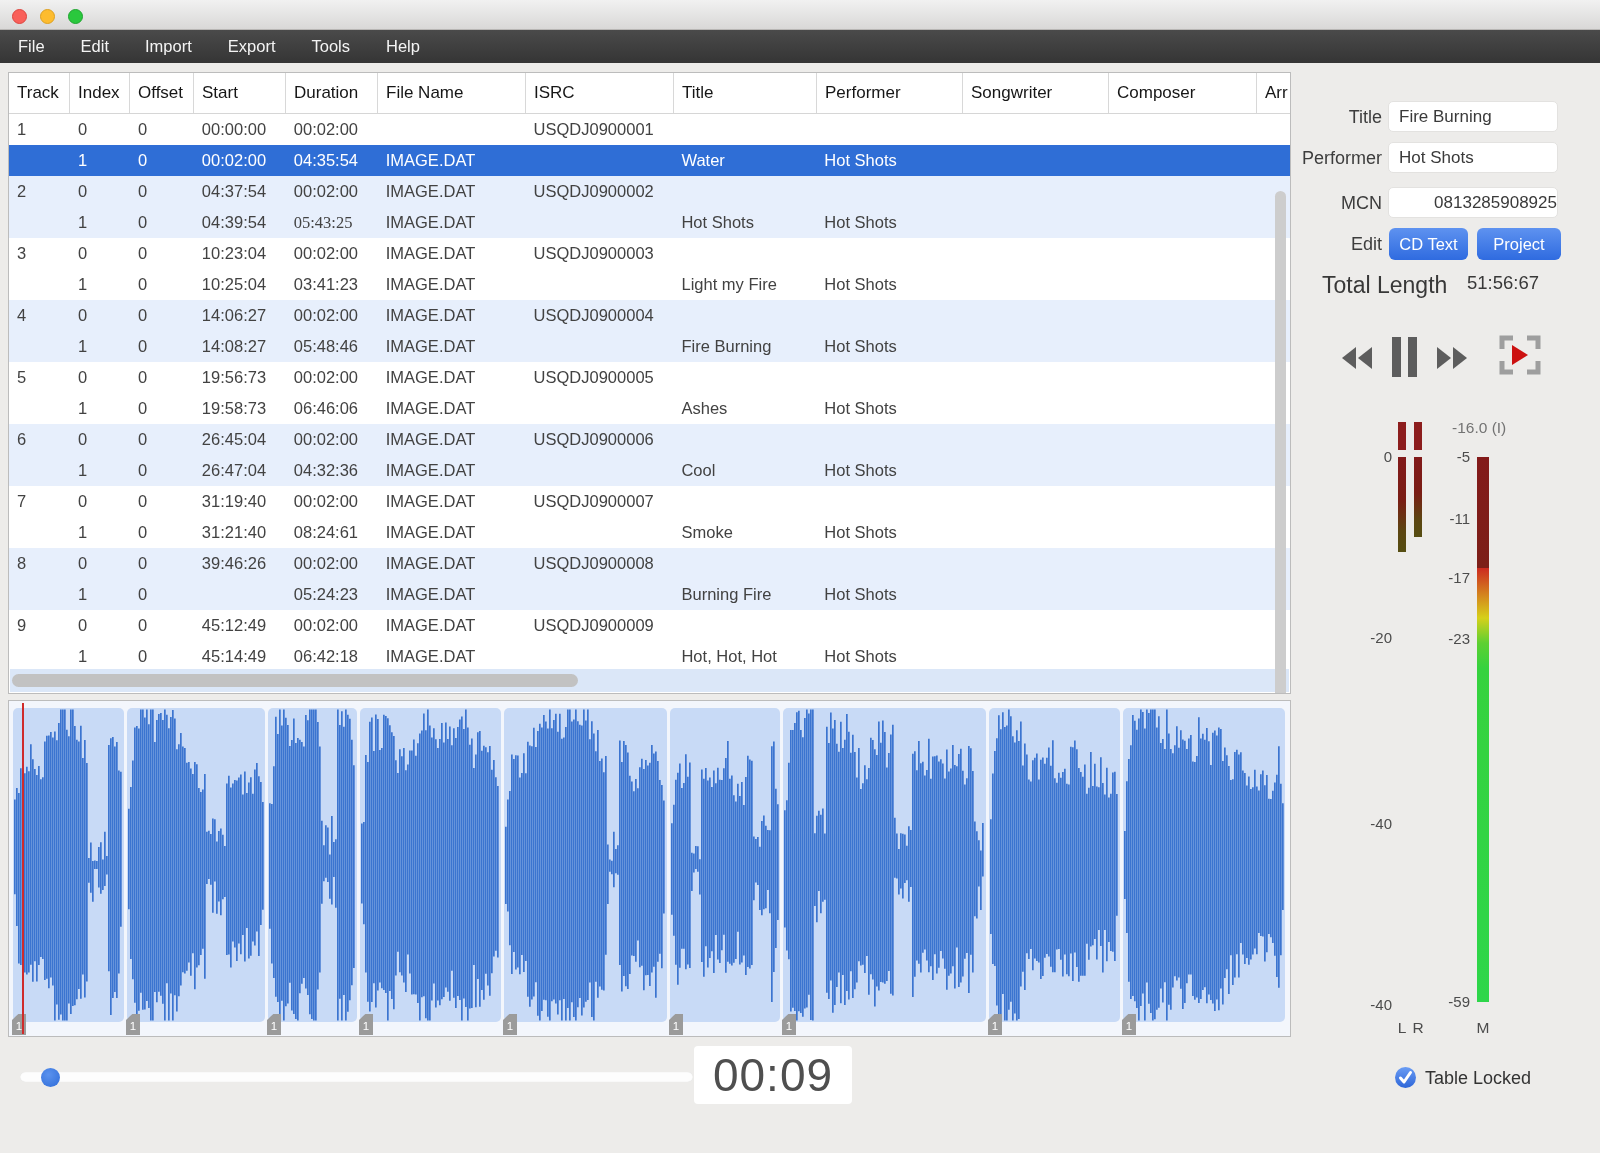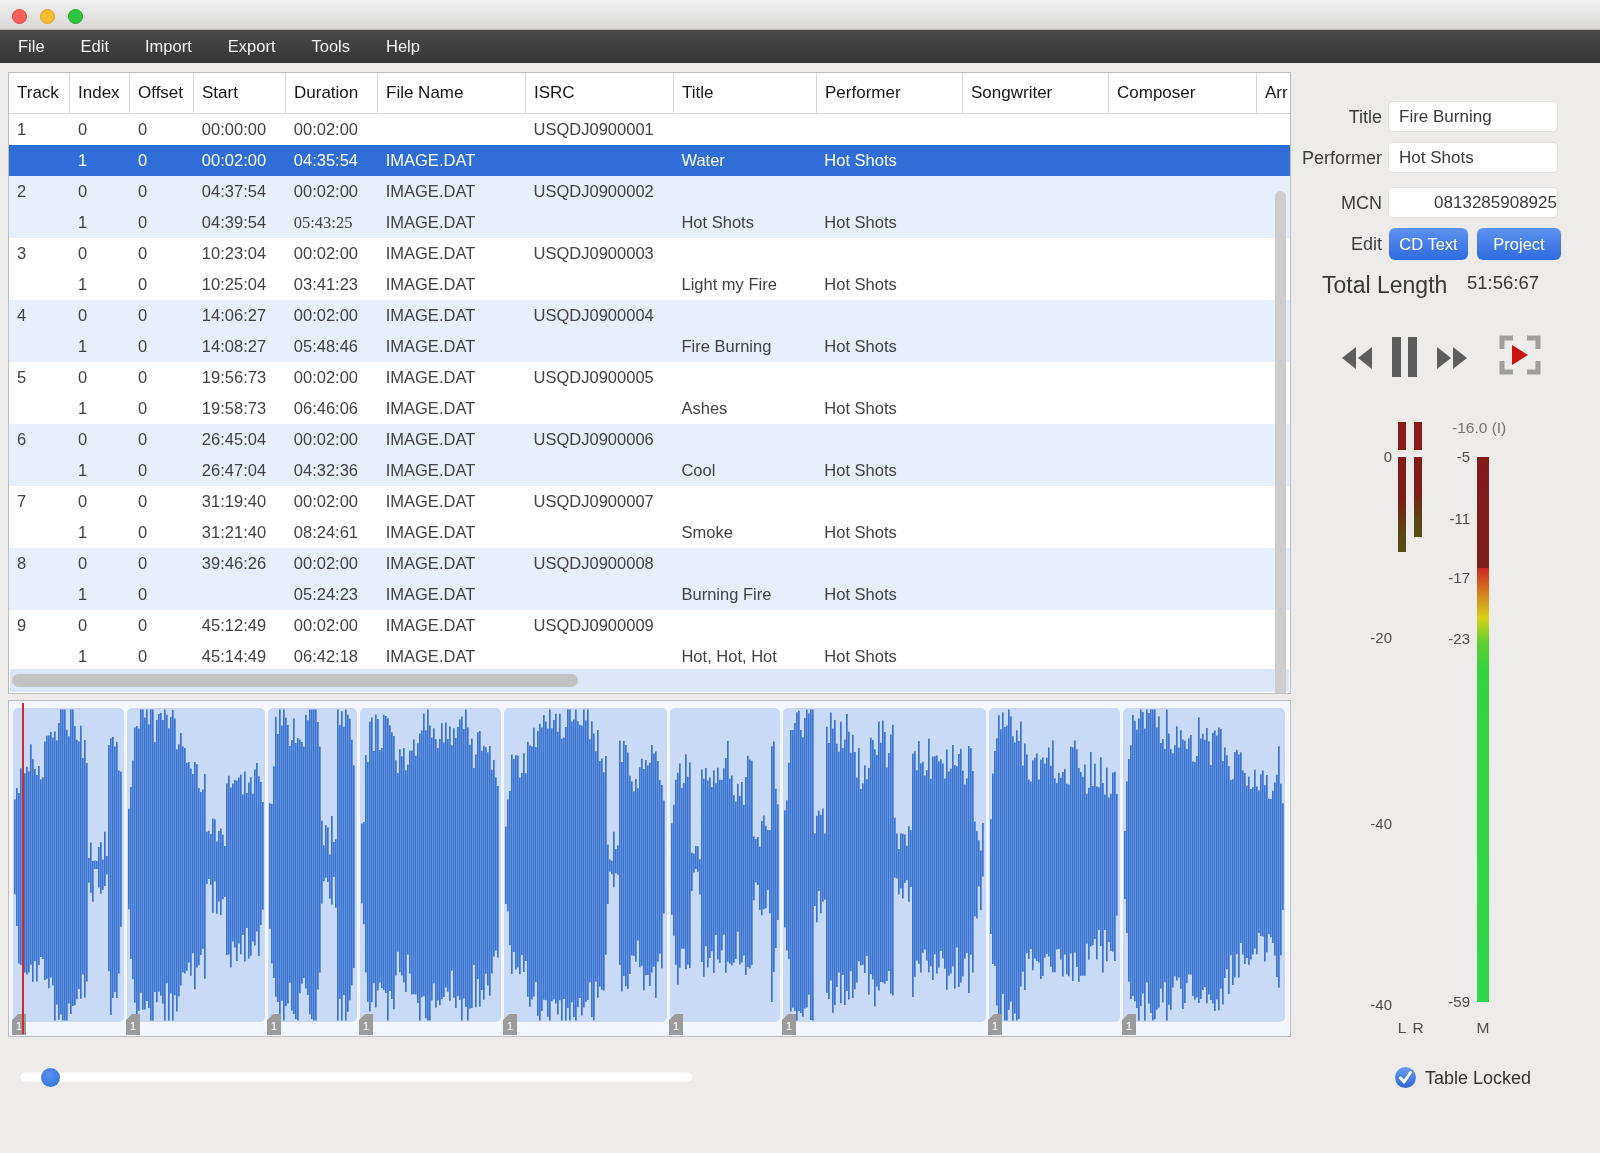--- a/index.html
+++ b/index.html
@@ -507,20 +507,21 @@
       <div class="tick" style="left: 1408px; width: 62px; top: 569px;">-17</div>
       <div class="tick" style="left: 1408px; width: 62px; top: 630px;">-23</div>
       <div class="tick" style="left: 1408px; width: 62px; top: 993px;">-59</div>
     </div>
   <div class="chan" style="left:1393px;">L</div>
   <div class="chan" style="left:1409px;">R</div>
   <div class="chan" style="left:1474px;">M</div>
 
   <div class="slider-track"></div>
   <div class="slider-thumb"></div>
+  <div class="time-box">00:09</div>
   <div class="lock-check">
     <svg width="21" height="21" viewBox="0 0 21 21">
       <path d="M5.5 11 L9 15 L15.5 5.5" fill="none" stroke="#fff" stroke-width="3" stroke-linecap="round" stroke-linejoin="round"></path>
     </svg>
   </div>
   <div class="lock-label">Table Locked</div>
 
 </div>
 
 </body></html>

